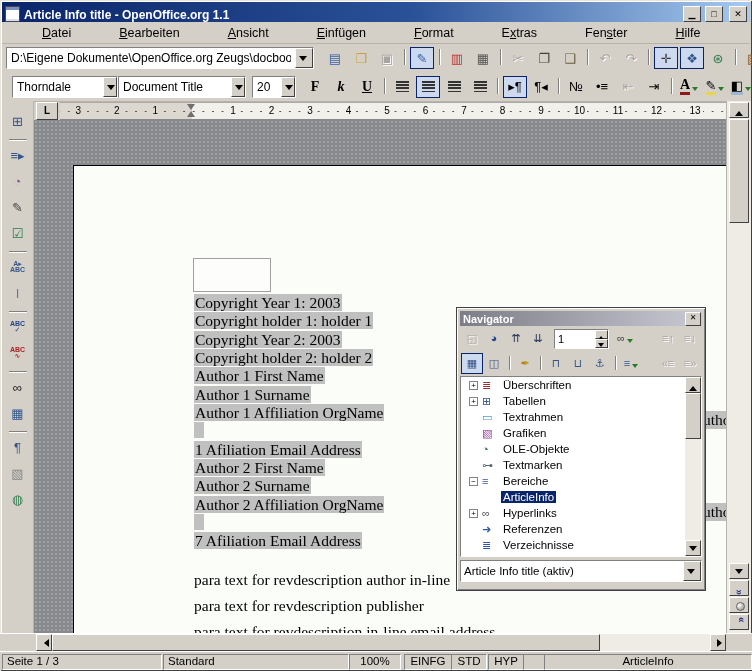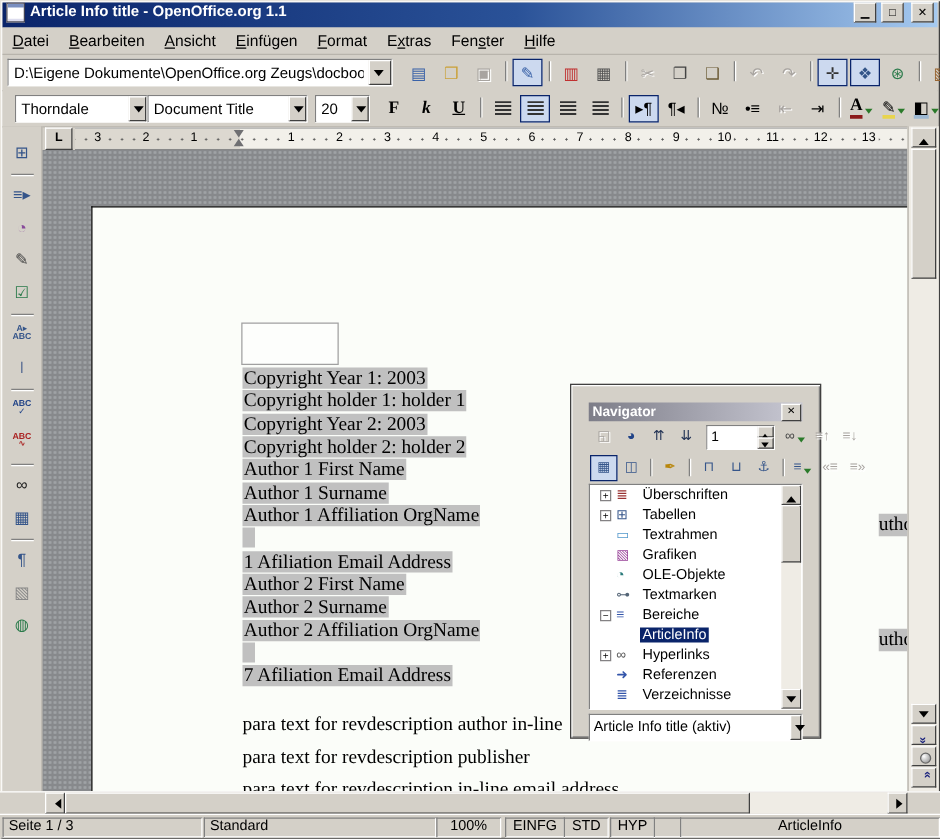--- a/index.html
+++ b/index.html
@@ -2,31 +2,31 @@
 <html><head>
 <meta charset="utf-8">
 <style>
   html,body{margin:0;padding:0;background:#555;}
   .app{position:relative;width:752px;height:671px;background:#d4d0c8;overflow:hidden;
        font-family:"Liberation Sans","DejaVu Sans",sans-serif;color:#000;
        box-shadow:inset 1px 1px 0 #e8e4dc, inset -1px -1px 0 #404040, inset 2px 2px 0 #fff;}
   
   .titlebar{position:absolute;left:2px;top:2px;right:2px;height:20px;
             background:linear-gradient(90deg,#0a246a 0%,#2a5298 55%,#a6caf0 100%);
-            display:flex;align-items:flex-start;gap:4px;padding:0 3px;}
+            display:flex;align-items:flex-end;gap:4px;padding:0 3px;}
   .appicon{width:13px;height:14px;background:#fff;border:1px solid #445;
            box-shadow:inset 0 3px 0 #7a8fc0, inset 0 -2px 0 #dde;}
   .ttext{color:#fff;font-weight:bold;font-size:12px;flex:1;white-space:nowrap;overflow:hidden;}
   .wbtn{width:16px;height:14px;background:#d4d0c8;border:1px solid;border-color:#fff #404040 #404040 #fff;
         font-size:9px;font-weight:bold;display:flex;align-items:center;justify-content:center;}
   .wbtn.close{margin-left:2px;}
   
   .menubar{position:absolute;left:2px;top:22px;right:2px;height:21px;background:#d4d0c8;
            display:flex;align-items:center;font-size:12.5px;border-bottom:1px solid #b8b4ac;}
-  .mitem{padding:2px 8px;white-space:nowrap;}
+  .mitem{padding:2px 8px;white-space:nowrap;margin-left:32px;}
   
   .bar{position:absolute;left:2px;right:2px;background:#d4d0c8;display:flex;align-items:center;}
   .funcbar{top:44px;height:28px;border-bottom:1px solid #b8b4ac;padding-left:4px;}
   .objbar{top:72px;height:29px;border-bottom:1px solid #b8b4ac;padding-left:4px;}
   .combo{display:flex;align-items:stretch;height:20px;border:1px solid;border-color:#808080 #fff #fff #808080;background:#fff;}
   .combo input{border:none;outline:none;background:#fff;font-size:12px;font-family:inherit;padding:0 4px;}
   .cbtn{width:16px;background:#d4d0c8;border:1px solid;border-color:#fff #404040 #404040 #fff;position:relative;}
   .cbtn::after{content:"";position:absolute;left:3px;top:7px;border:4px solid transparent;border-top:5px solid #000;}
   .tbtn{min-width:22px;height:20px;display:flex;align-items:center;justify-content:center;
         border:1px solid transparent;margin:0 1px;position:relative;}
@@ -88,23 +88,23 @@
   .dline .dtext{padding:0 1px;}
   .dline.hl .dtext{background:#c0c0c0;text-align:right;}
   .dline.hl .dtext:empty{display:inline-block;width:8px;height:16px;vertical-align:top;background:#c0c0c0;}
   .dparas{position:absolute;left:120px;top:384px;margin-top:20px;}
   .dpara{height:26px;font-size:15.5px;line-height:19px;white-space:nowrap;}
   .dfrags div{position:absolute;left:669px;width:24px;height:18px;overflow:hidden;background:#c0c0c0;
               font-size:15.5px;line-height:18px;}
   .dfrags div:nth-of-type(1){top:291px;}
   .dfrags div:nth-of-type(2){top:383px;}
   
-  .navwin{position:absolute;left:456px;top:307px;width:201px;height:284px;background:#d4d0c8;
+  .navwin{position:absolute;left:456px;top:307px;width:250px;height:284px;background:#d4d0c8;
           border:1px solid #404040;box-shadow:inset 1px 1px 0 #fff, inset -1px -1px 0 #808080;
-          z-index:10;padding:14px;box-sizing:border-box;}
+          z-index:10;padding:3px;box-sizing:border-box;}
   .navtitle{height:15px;background:linear-gradient(90deg,#7d7d88,#c9c9d4);display:flex;align-items:center;padding:0 1px 0 3px;}
   .navtitle .ntext{color:#fff;font-weight:bold;font-size:11px;flex:1;}
   .navclose{width:14px;height:12px;background:#d4d0c8;border:1px solid;border-color:#fff #404040 #404040 #fff;
             font-size:8px;line-height:10px;text-align:center;font-weight:bold;}
   .navrow{display:flex;align-items:center;height:25px;padding:0 1px;}
   .navrow .tbtn{min-width:20px;height:19px;margin:0;}
   .navrow .glyph{font-size:11px;}
   .navrow .tbtn.sep{margin-left:9px;}
   .navrow .tbtn.sep::before{left:-6px;top:2px;height:14px;}
   .push{margin-left:auto !important;}

